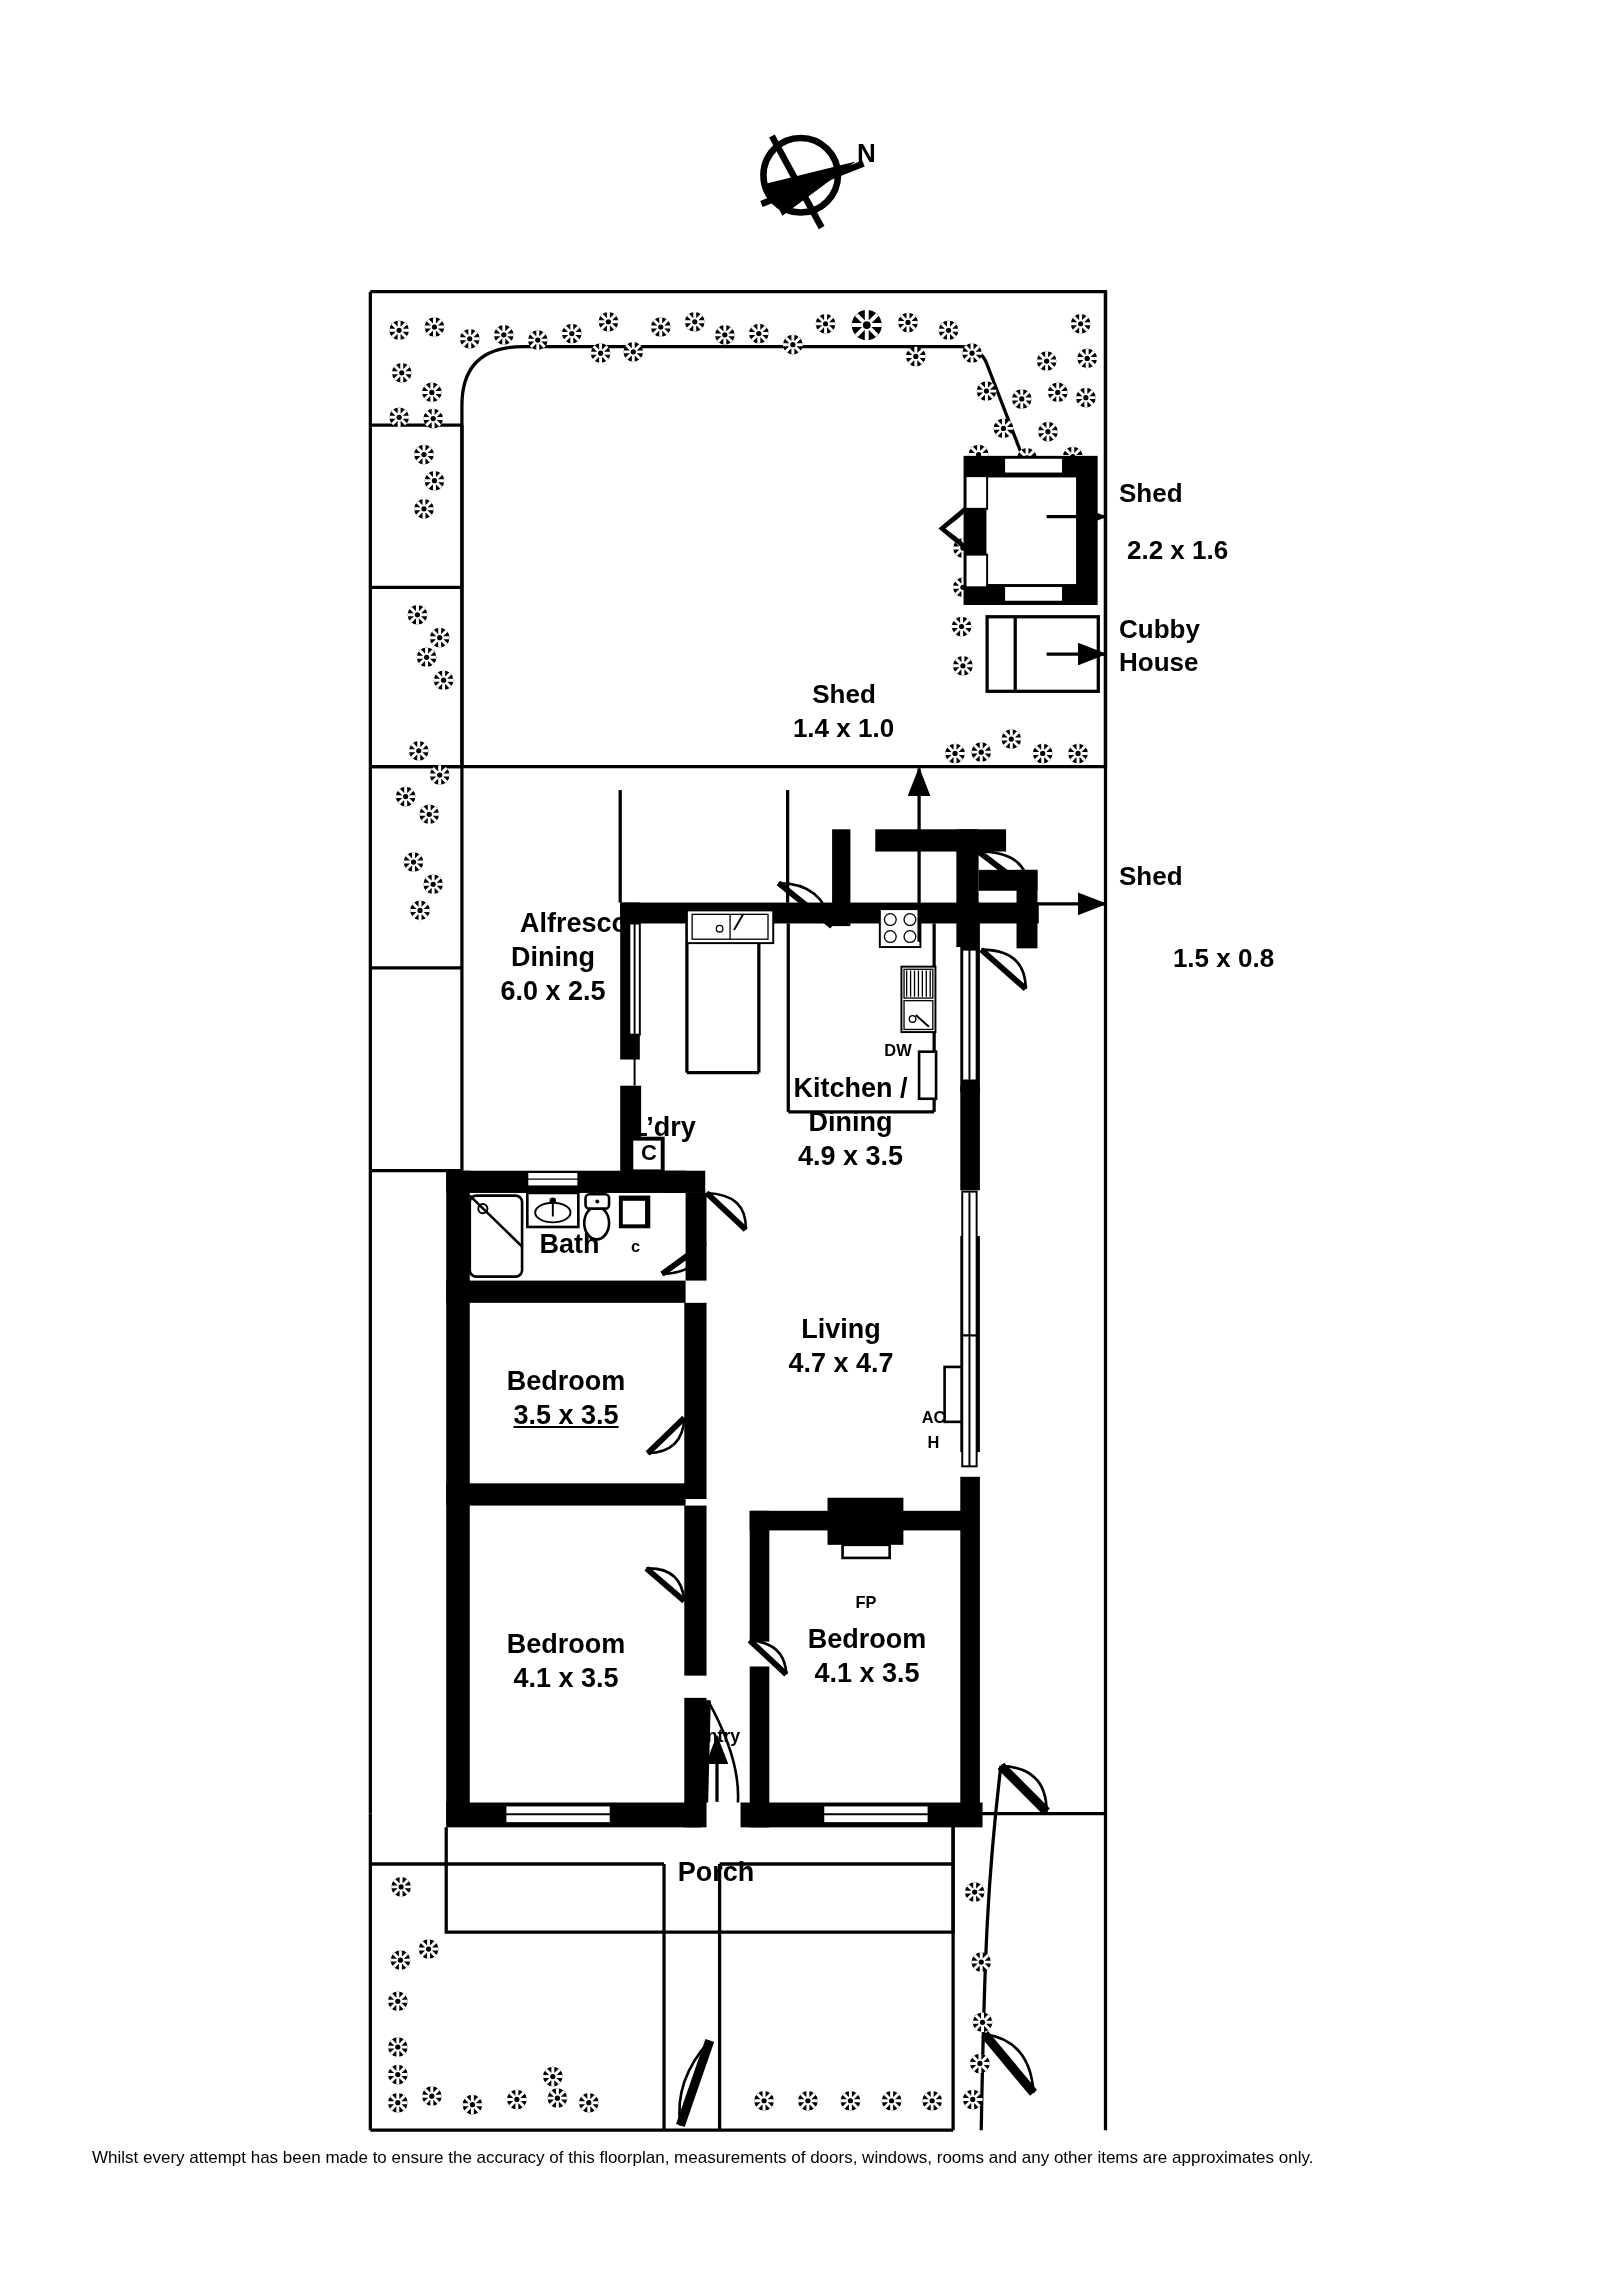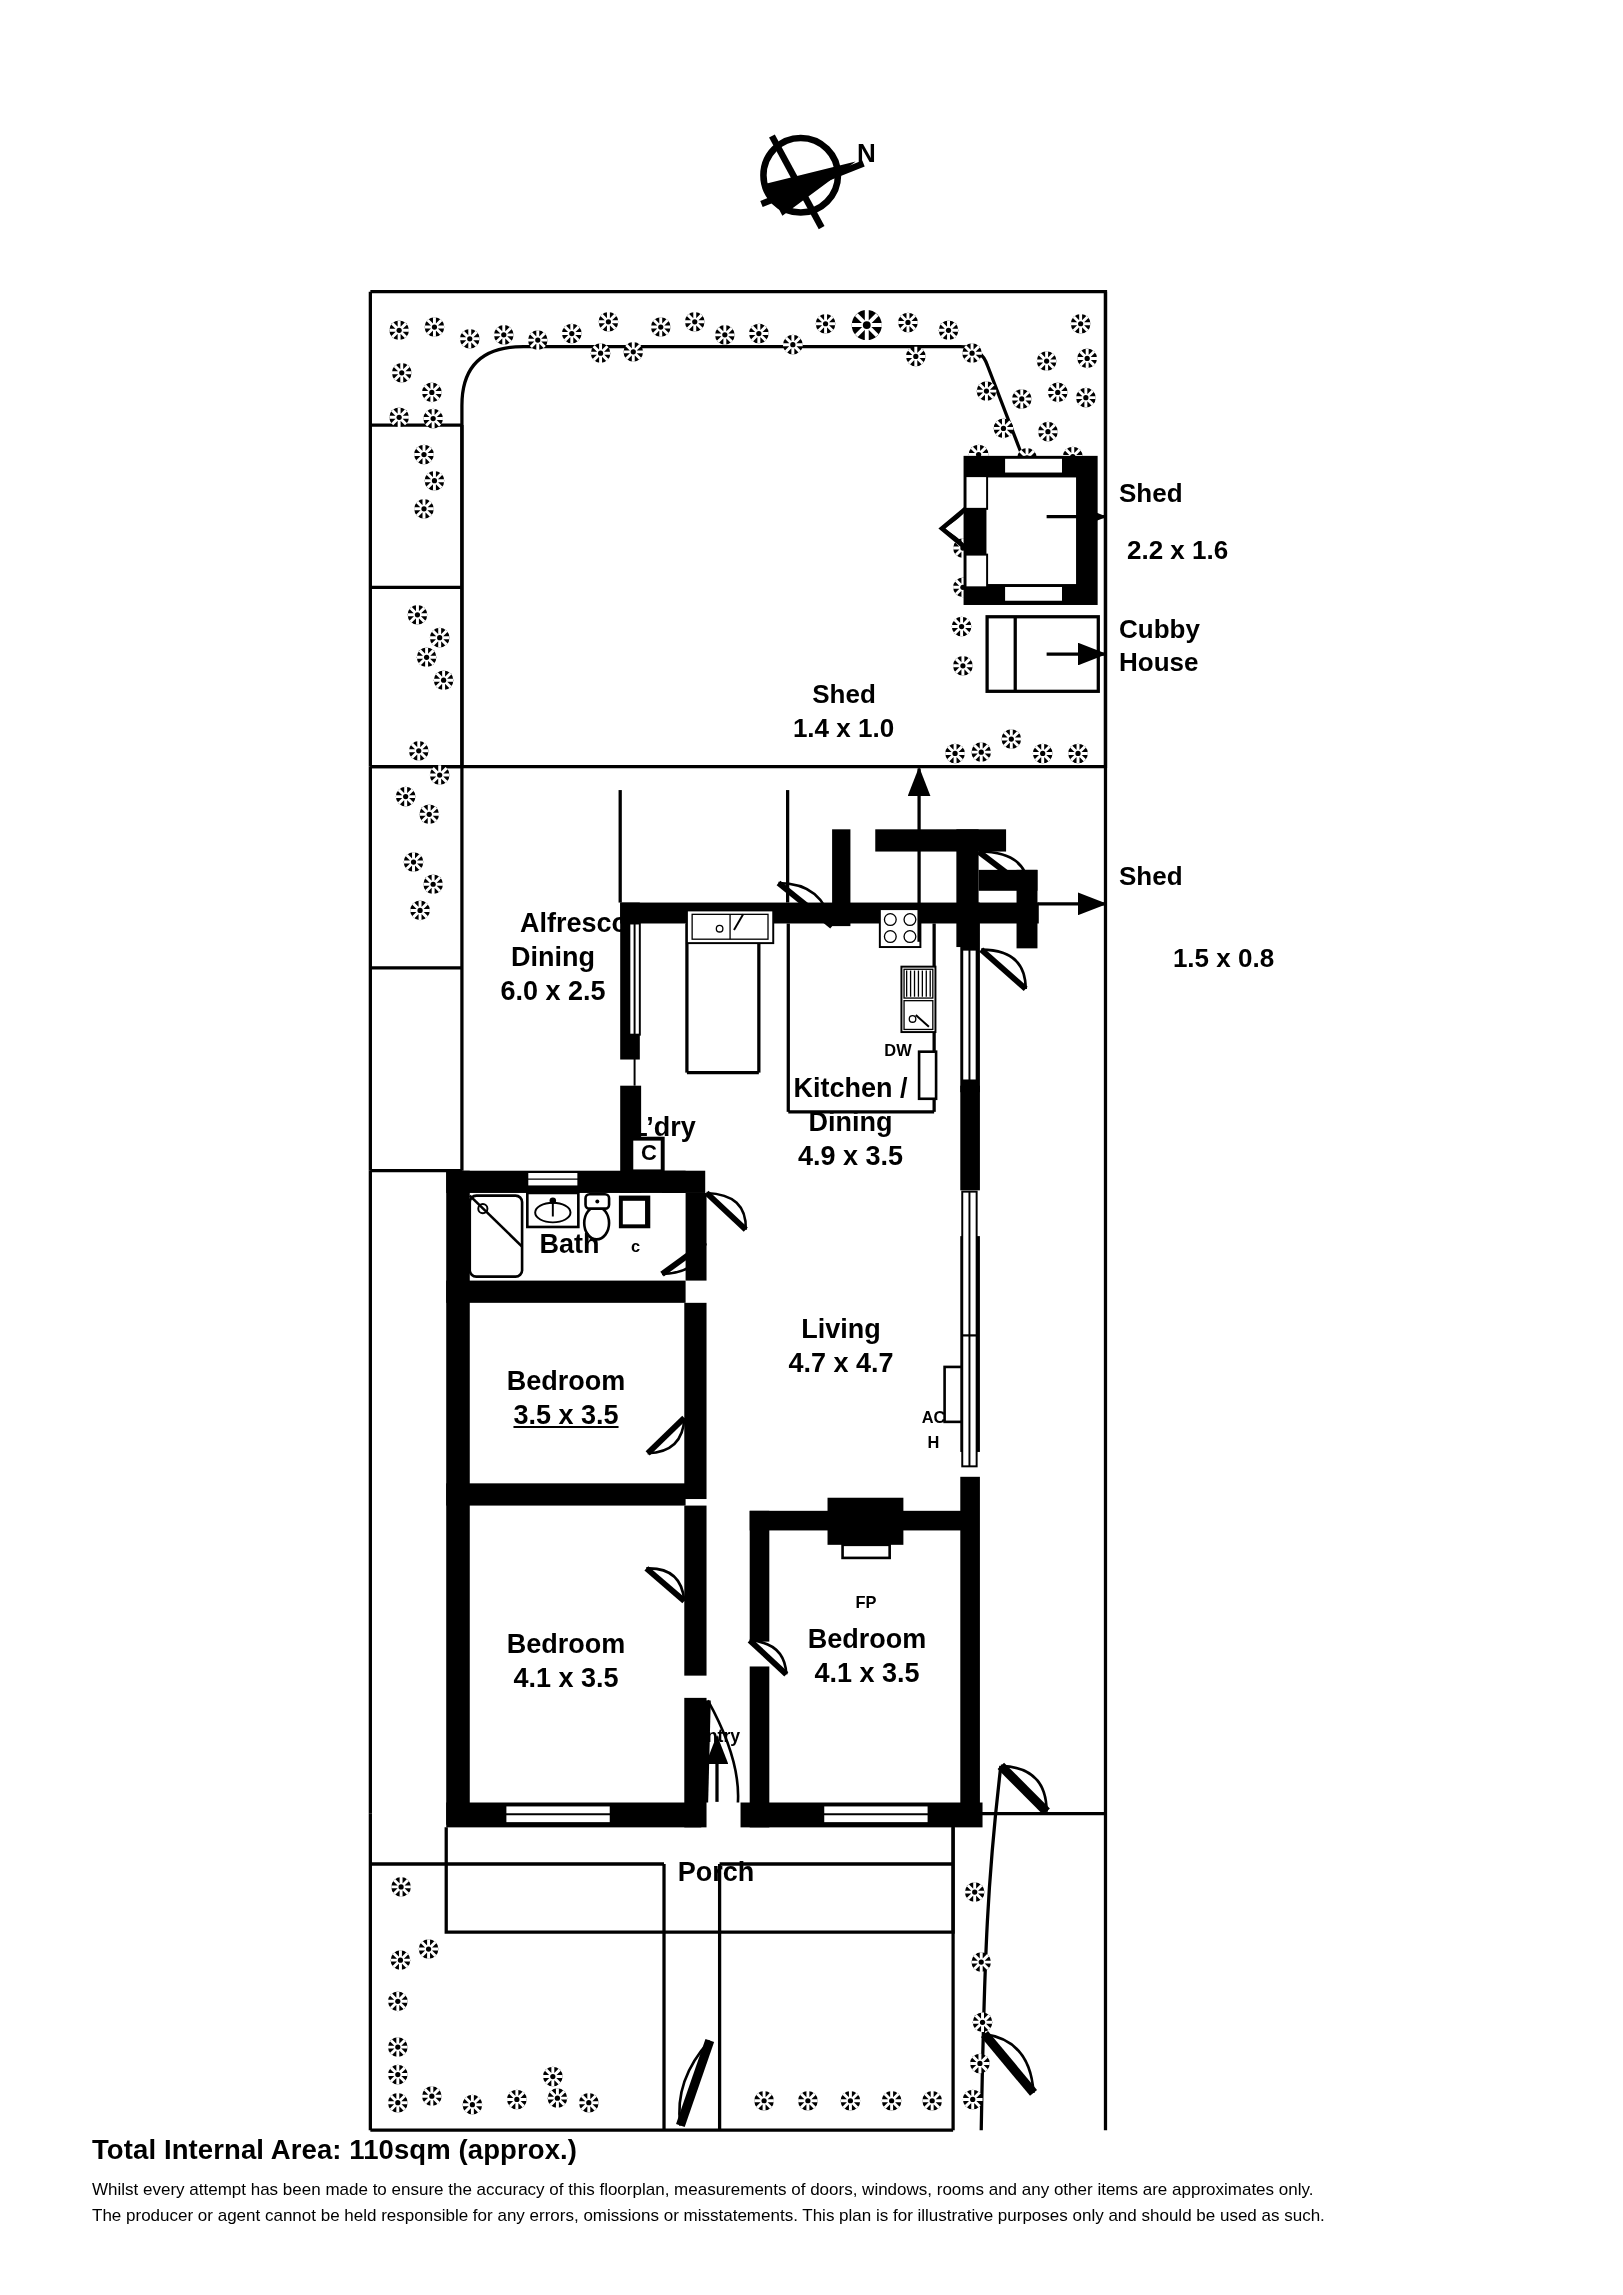--- a/index.html
+++ b/index.html
@@ -422,19 +422,17 @@
 
 <div class="lbl cup" style="left:774px;top:901px;width:29px;">P</div>
 <div class="lbl cup" style="left:636px;top:1141px;width:26px;">C</div>
 <div class="lbl tiny" style="left:625px;top:1200px;width:21px;">c</div>
 <div class="lbl tiny" style="left:875px;top:1004px;width:46px;">DW</div>
 <div class="lbl tiny" style="left:915px;top:1371px;width:37px;">AC</div>
 <div class="lbl tiny" style="left:915px;top:1396px;width:37px;">H</div>
 <div class="lbl tiny" style="left:843px;top:1556px;width:46px;">FP</div>
 
 <div id="footer">
-  <div id="total">Total Internal Area: 110sqm (approx.)</div>
   <div id="disc">
     <div>Whilst every attempt has been made to ensure the accuracy of this floorplan, measurements of doors, windows, rooms and any other items are approximates only.</div>
-    <div>The producer or agent cannot be held responsible for any errors, omissions or misstatements. This plan is for illustrative purposes only and should be used as such.</div>
   </div>
 </div>
 
 
 </body></html>

